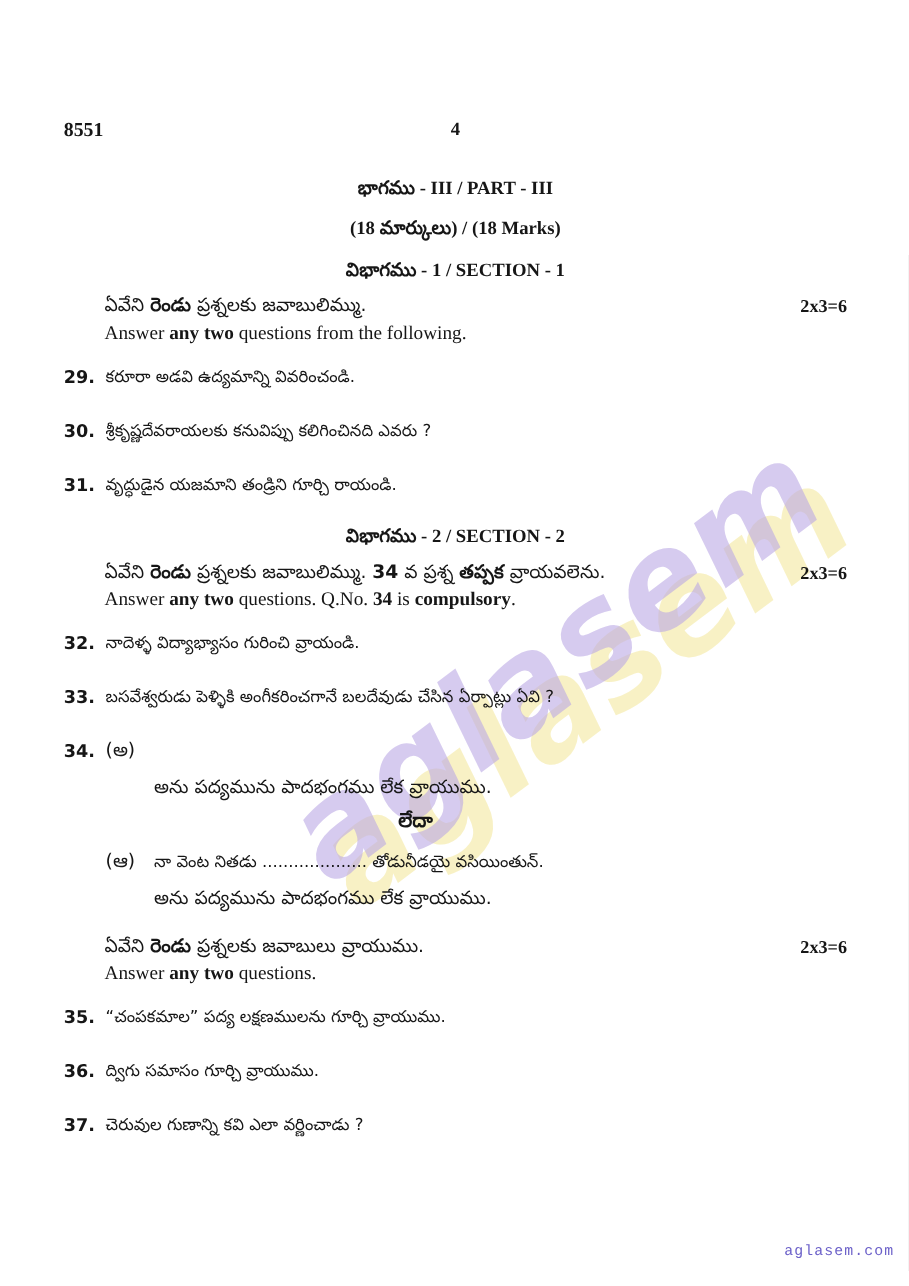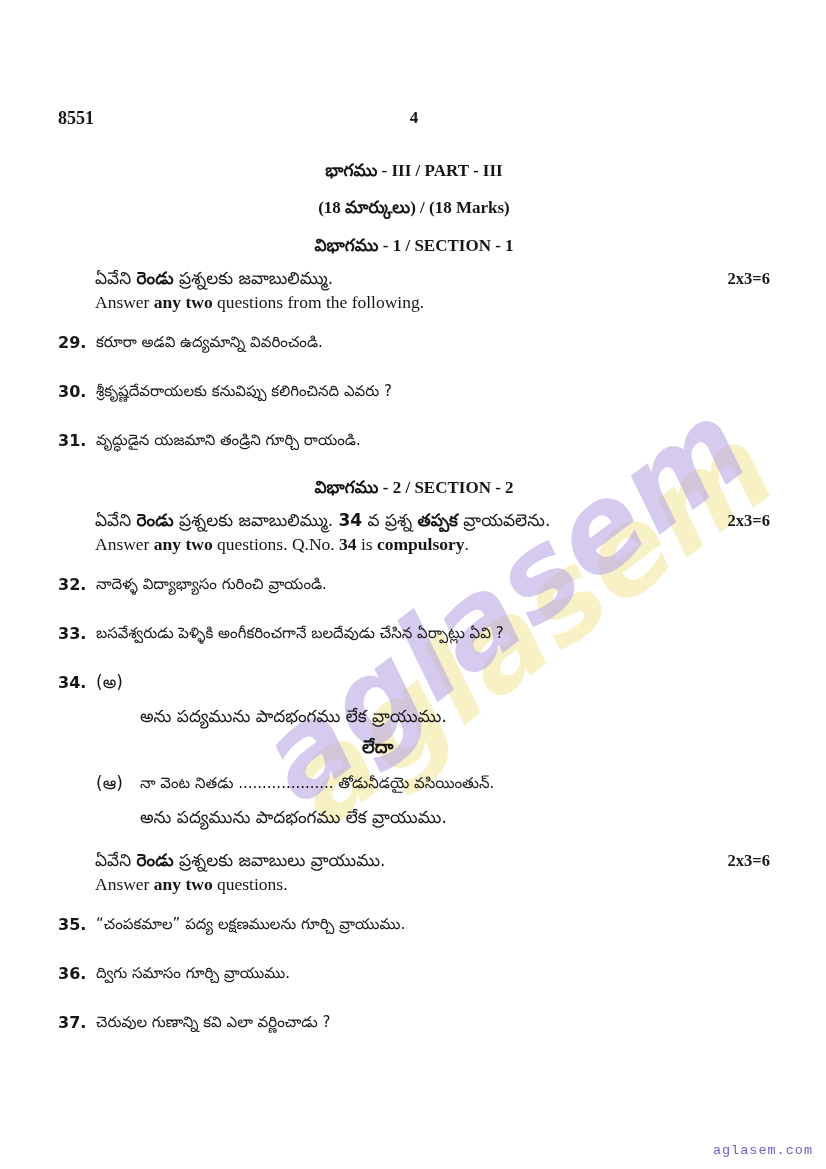--- a/index.html
+++ b/index.html
@@ -88,21 +88,21 @@
   .q34-or {
     margin:7px 0 7px 304px;
     font-weight:bold; font-size:18px; line-height:23px;
     display:inline-block;
   }
   .q34-b-row { margin-top:7px; }
 
   .sec3-heading { margin-top:20px; }
 
   .footer-site {
-    position:absolute; right:13px; bottom:11px;
+    position:absolute; right:13px; bottom:23px;
     font-family:"Liberation Mono","DejaVu Sans Mono",monospace;
     font-size:13.5px; letter-spacing:1px;
     color:#6c61c9; z-index:3;
   }
 </style>
 </head>
 <body>
 
 <div class="sheet">
 

